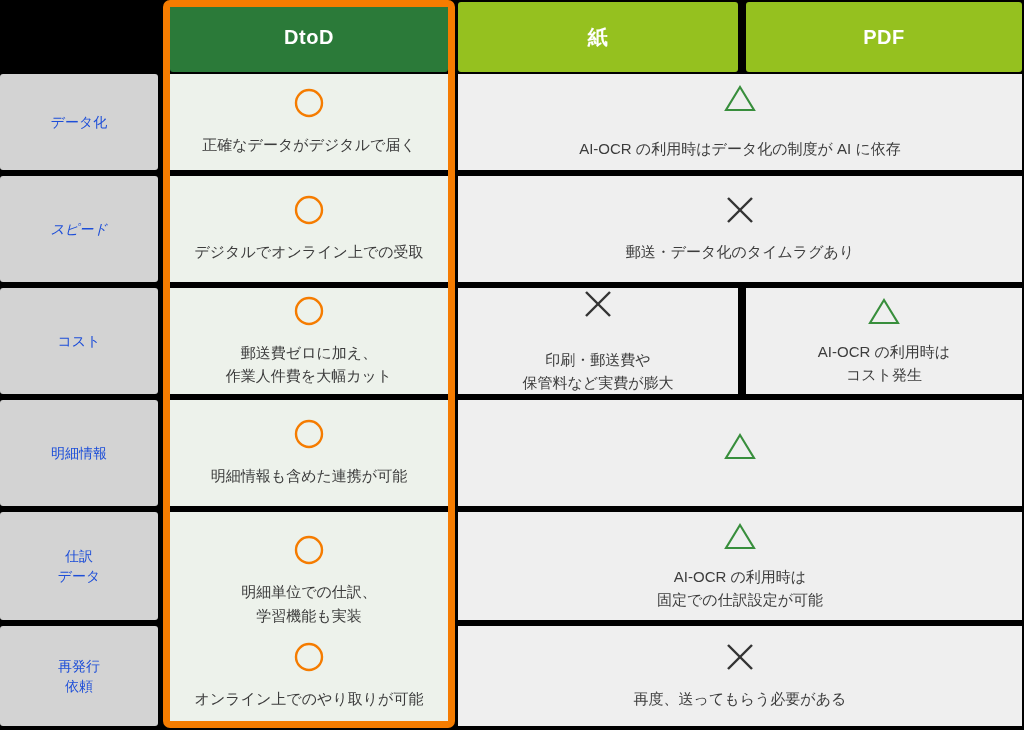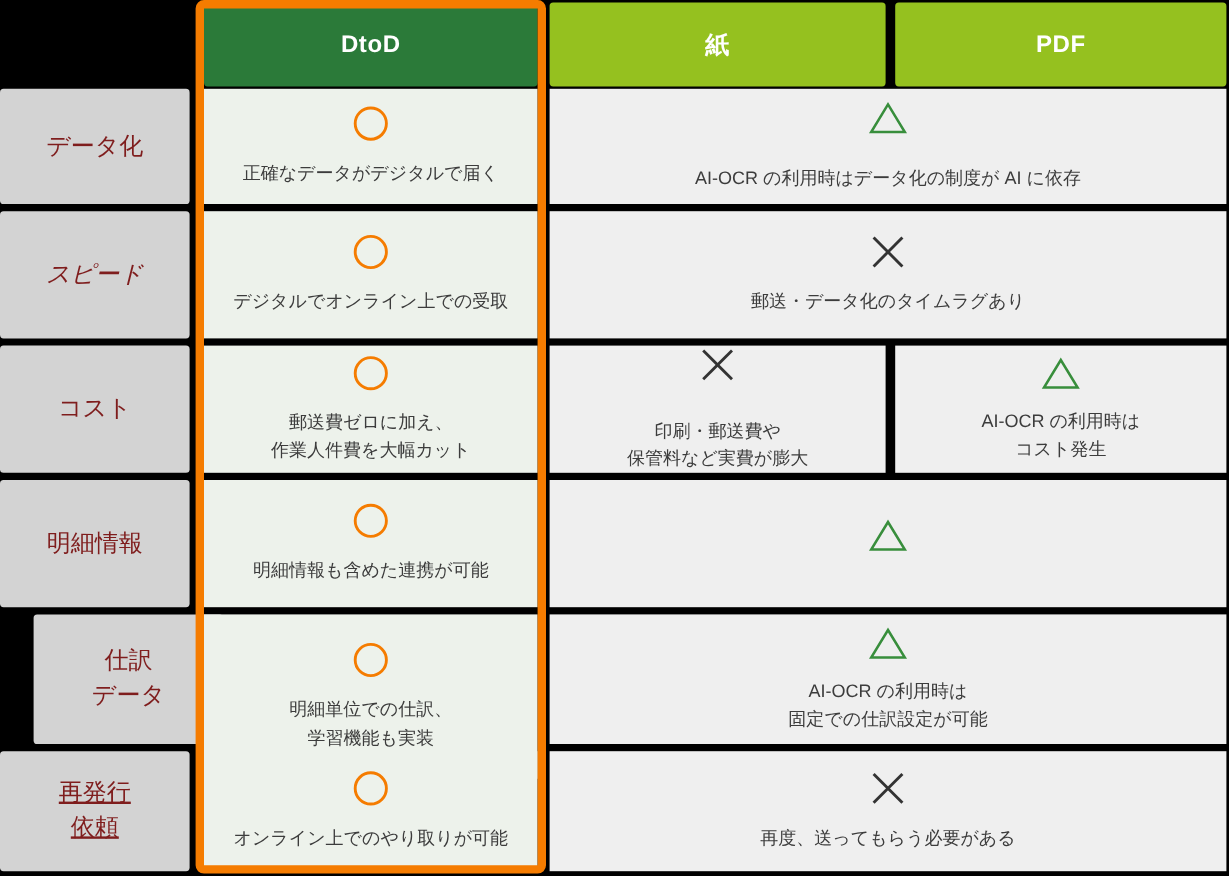--- a/index.html
+++ b/index.html
@@ -63,22 +63,22 @@
     background: #95c11f;
     left: 746px;
     width: 276px;
   }
 
   
   .rowlabel {
     left: 0;
     width: 158px;
     background: #d3d3d3;
-    color: #7f1d1d;
-    font-size: 20px;
+    color: #1d4ed8;
+    font-size: 14px;
     font-weight: normal;
     line-height: 1.45;
     border-radius: 3px;
   }
 
   
   .valcell {
     padding: 0 10px;
   }
   .valcell .mark {
@@ -229,21 +229,21 @@
         </div>
         <div class="desc">明細情報も含めた連携が可能</div>
       </div>
       <div class="cell valcell wide-cell" style="top: 400px; height: 106px;">
         <div class="mark">
           <svg width="34" height="30" viewBox="0 0 34 30" aria-hidden="true">
             <polygon points="17,4 31,27 3,27" fill="none" stroke="#388e3c" stroke-width="2.1" stroke-linejoin="miter"></polygon>
           </svg>
         </div>
       </div>
-      <div class="cell rowlabel" style="top: 512px; height: 108px; margin-left: 28px;">
+      <div class="cell rowlabel" style="top: 512px; height: 108px;">
         <span style="white-space: pre-line;">仕訳
 データ</span>
       </div>
       <div class="cell valcell dtod-cell" style="top: 512px; height: 137px;">
         <div class="mark">
           <svg width="32" height="32" viewBox="0 0 32 32" aria-hidden="true">
             <circle cx="16" cy="16" r="13" fill="none" stroke="#f57c00" stroke-width="2.4"></circle>
           </svg>
         </div>
         <div class="desc">明細単位での仕訳、
@@ -252,21 +252,21 @@
       <div class="cell valcell wide-cell" style="top: 512px; height: 108px;">
         <div class="mark">
           <svg width="34" height="30" viewBox="0 0 34 30" aria-hidden="true">
             <polygon points="17,4 31,27 3,27" fill="none" stroke="#388e3c" stroke-width="2.1" stroke-linejoin="miter"></polygon>
           </svg>
         </div>
         <div class="desc">AI-OCR の利用時は
 固定での仕訳設定が可能</div>
       </div>
       <div class="cell rowlabel" style="top: 626px; height: 100px;">
-        <span style="white-space: pre-line; text-decoration: underline;">再発行
+        <span style="white-space: pre-line;">再発行
 依頼</span>
       </div>
       <div class="cell valcell dtod-cell" style="top: 626px; height: 100px;">
         <div class="mark">
           <svg width="32" height="32" viewBox="0 0 32 32" aria-hidden="true">
             <circle cx="16" cy="16" r="13" fill="none" stroke="#f57c00" stroke-width="2.4"></circle>
           </svg>
         </div>
         <div class="desc">オンライン上でのやり取りが可能</div>
       </div>

